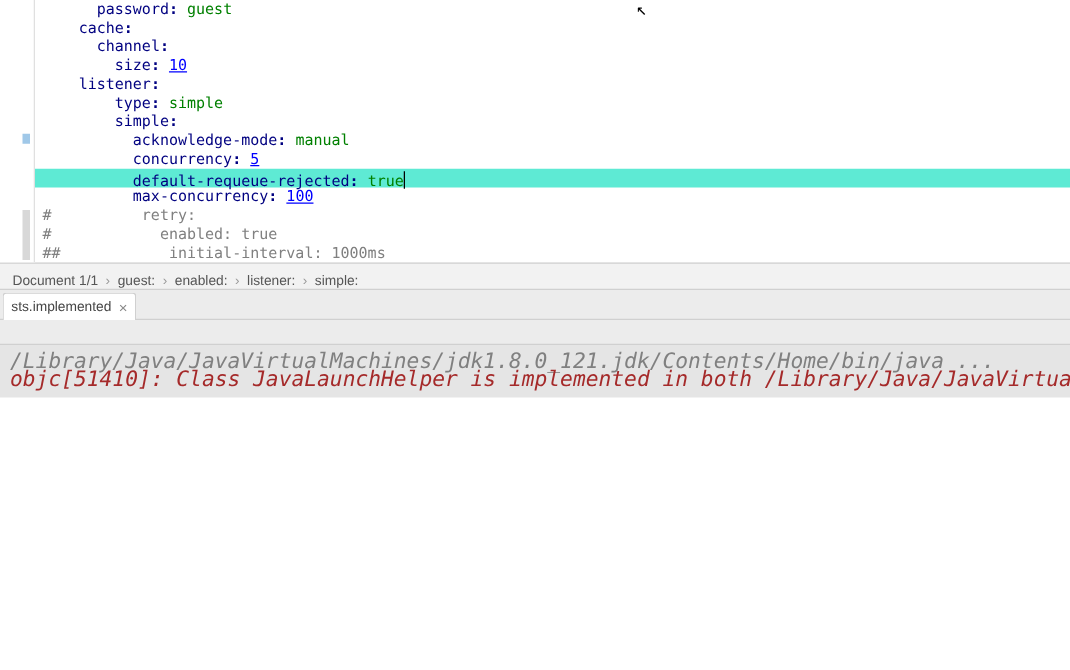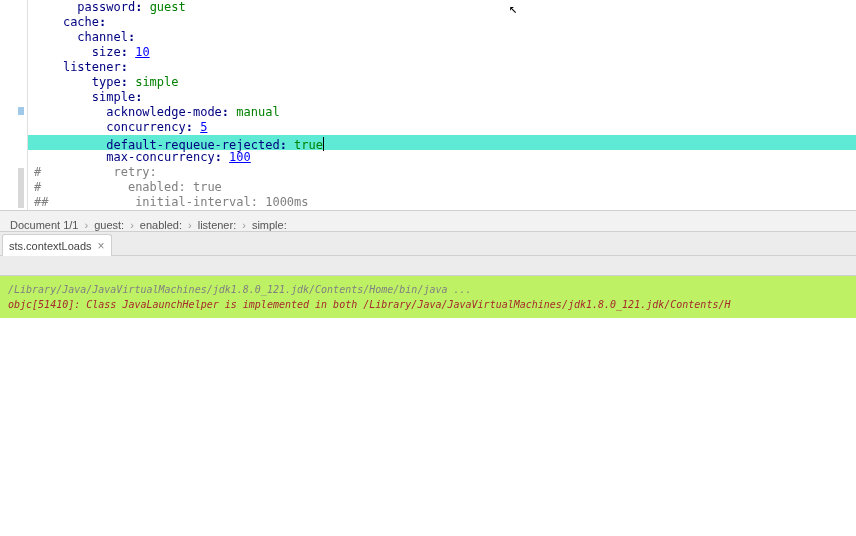--- a/index.html
+++ b/index.html
@@ -114,24 +114,24 @@
     
     .tab-close {
       margin-left: 6px;
       color: #888;
       cursor: pointer;
       font-size: 12px;
     }
     
     .console-area {
       width: 100%;
-      background: #bef264;
+      background: #e5e5e5;
       padding: 6px 8px;
       overflow: hidden;
-      font-size: 10px;
+      font-size: 17px;
       line-height: 15px;
     }
     
     .console-toolbar {
       height: 20px;
       background: #ececec;
       border-bottom: 1px solid #d0d0d0;
     }
     
     .console-line {
@@ -178,21 +178,21 @@
   <span class="breadcrumb-sep">›</span>
   <span class="breadcrumb-item">enabled:</span>
   <span class="breadcrumb-sep">›</span>
   <span class="breadcrumb-item">listener:</span>
   <span class="breadcrumb-sep">›</span>
   <span class="breadcrumb-item">simple:</span>
 </div>
 
 <div class="tab-bar">
   <div class="tab">
-    <span>sts.contextLoads</span>
+    <span>sts.implemented</span>
     <span class="tab-close">×</span>
   </div>
 </div>
 
 <div class="console-toolbar"></div>
 
 <div class="console-area">
   <div class="console-line console-gray">/Library/Java/JavaVirtualMachines/jdk1.8.0_121.jdk/Contents/Home/bin/java ...</div>
   <div class="console-line console-red">objc[51410]: Class JavaLaunchHelper is implemented in both /Library/Java/JavaVirtualMachines/jdk1.8.0_121.jdk/Contents/H</div>
 </div>

